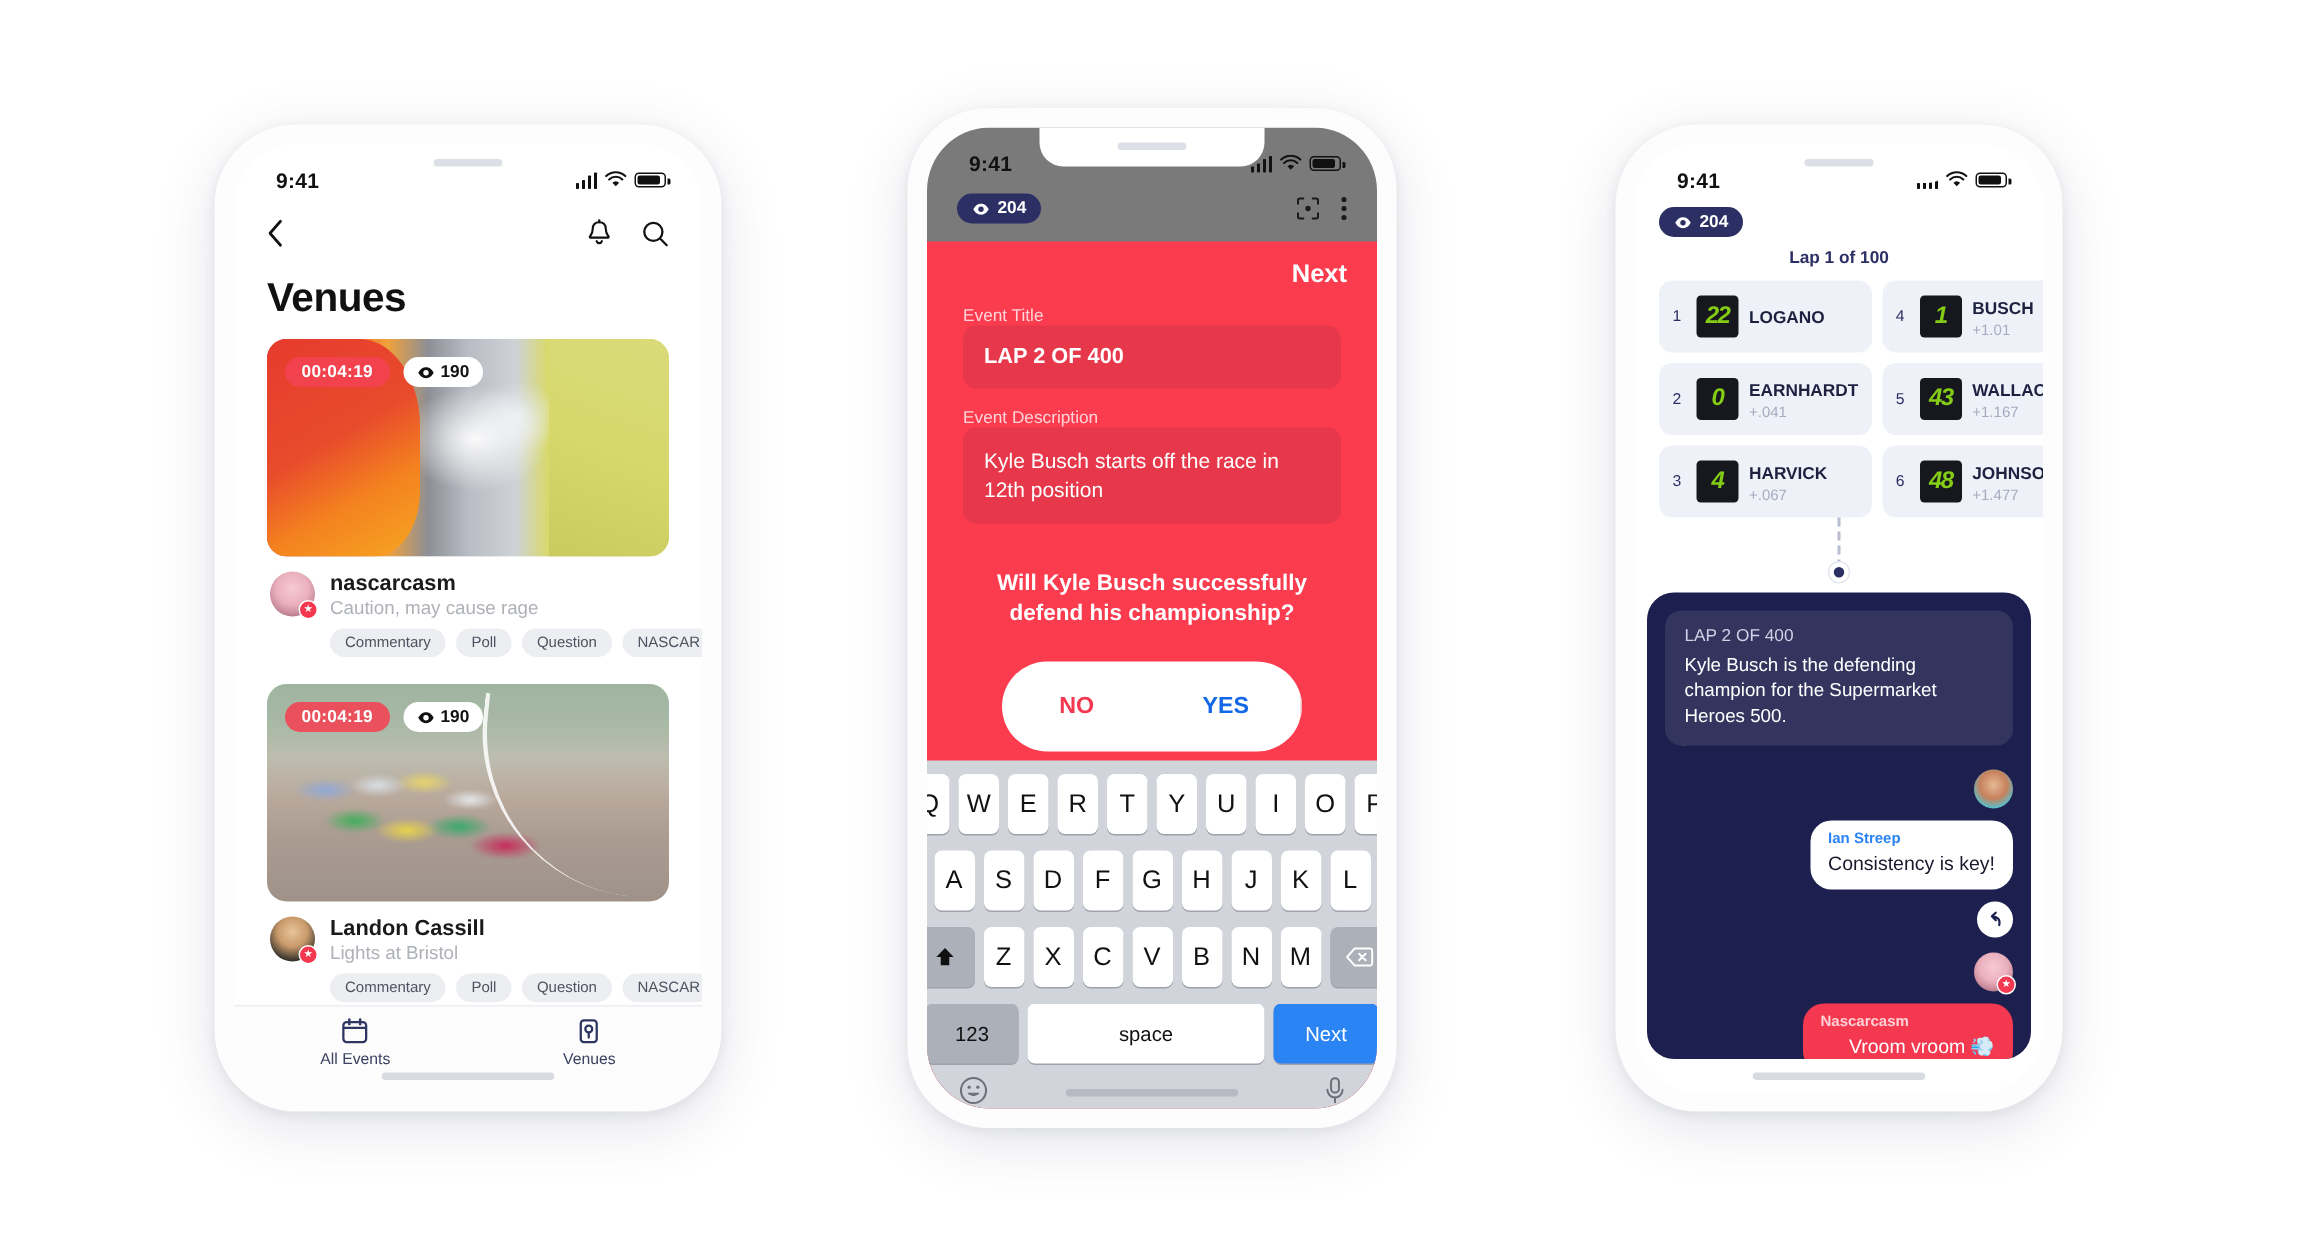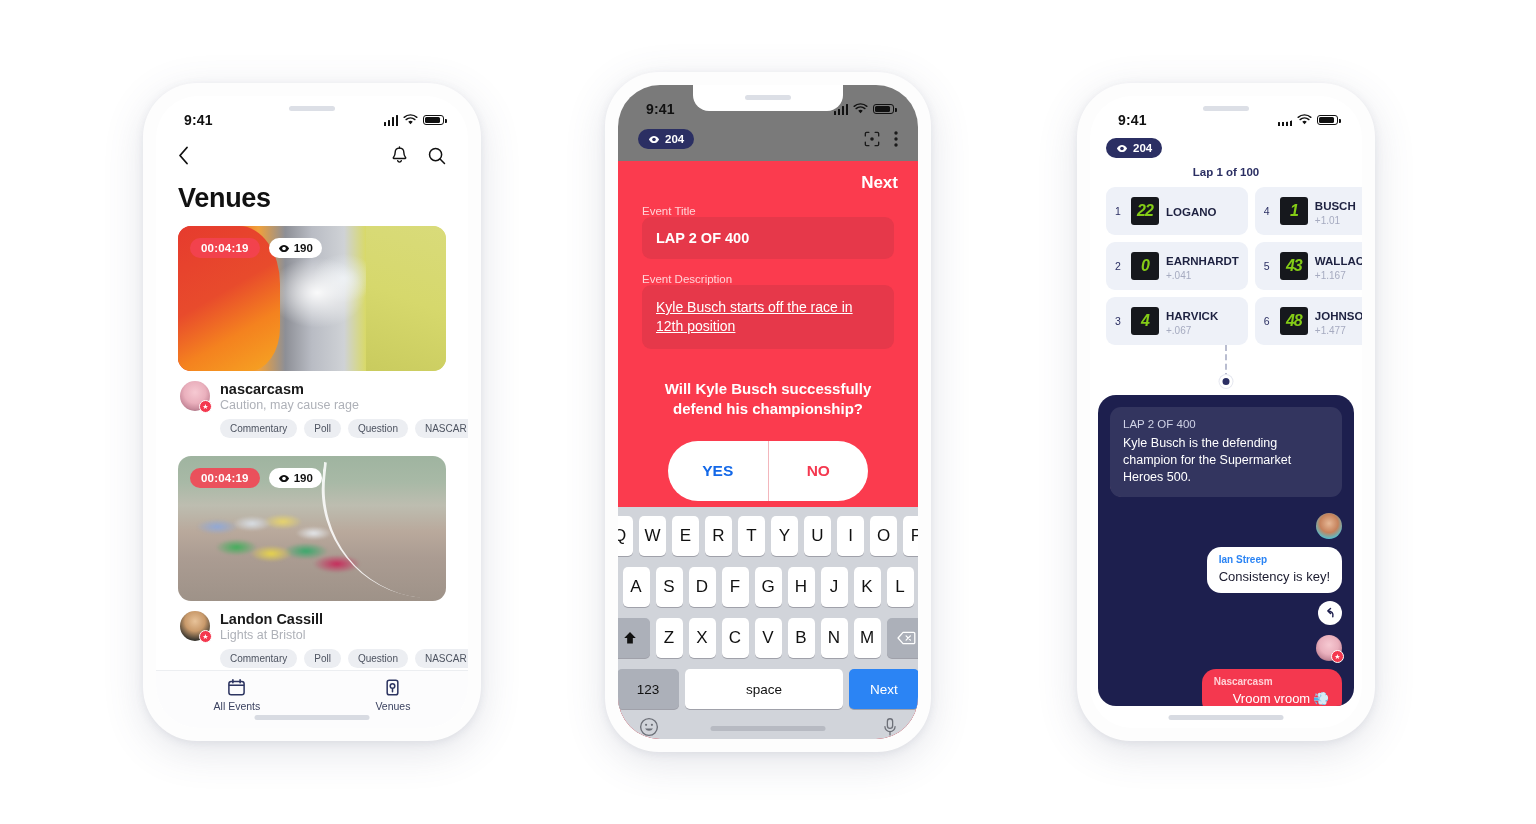--- a/index.html
+++ b/index.html
@@ -153,21 +153,21 @@
   .p2-sheet {
     position:absolute; left:0; right:0; top:76px; bottom:0;
     background:#fb3b4e;
   }
   .p2-next { text-align:right; padding: 12px 20px 6px; font-size:17px; font-weight:bold; color:#fff; }
   .f-label { font-size:11.5px; color:#ffd3d7; padding: 6px 24px 0; }
   .f-box {
     margin: 0 24px; background:#e6384a; border-radius:9px; padding: 13px 14px;
     color:#fff; font-size:14.5px; font-weight:bold;
   }
-  .f-box.desc { font-weight:normal; font-size:14px; line-height:1.35; min-height:56px;text-decoration:underline; }
+  .f-box.desc { font-weight:normal; font-size:14px; line-height:1.35; min-height:56px; }
   .p2-question {
     text-align:center; color:#fff; font-size:15px; font-weight:bold; line-height:1.35;
     padding: 30px 38px 0;
   }
   .yn-wrap {
     margin: 22px auto 0; width: 200px; height: 60px; background:#fff; border-radius:30px;
     display:flex; overflow:hidden;
   }
   .yn-btn { flex:1; display:flex; align-items:center; justify-content:center; font-size:15.5px; font-weight:bold; }
   .yn-yes { color:#1368e8; border-right:1px solid #f3b6bc; }
@@ -459,22 +459,22 @@
 
         <div class="f-label">Event Title</div>
         <div class="f-box">LAP 2 OF 400</div>
 
         <div class="f-label" style="padding-top:14px;">Event Description</div>
         <div class="f-box desc">Kyle Busch starts off the race in 12th position</div>
 
         <div class="p2-question">Will Kyle Busch successfully defend his championship?</div>
 
         <div class="yn-wrap">
+          <div class="yn-btn yn-no">NO</div>
           <div class="yn-btn yn-yes">YES</div>
-          <div class="yn-btn yn-no">NO</div>
         </div>
       </div>
 
       <div class="kb">
         <div class="kb-row">
           <span class="key">Q</span>
           <span class="key">W</span>
           <span class="key">E</span>
           <span class="key">R</span>
           <span class="key">T</span>

